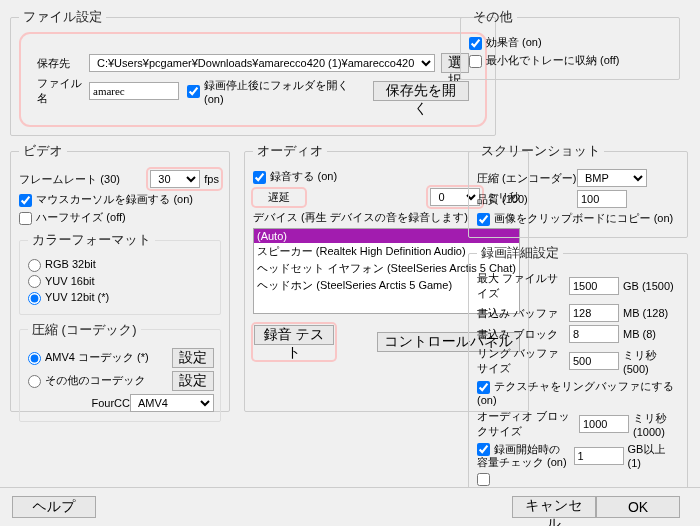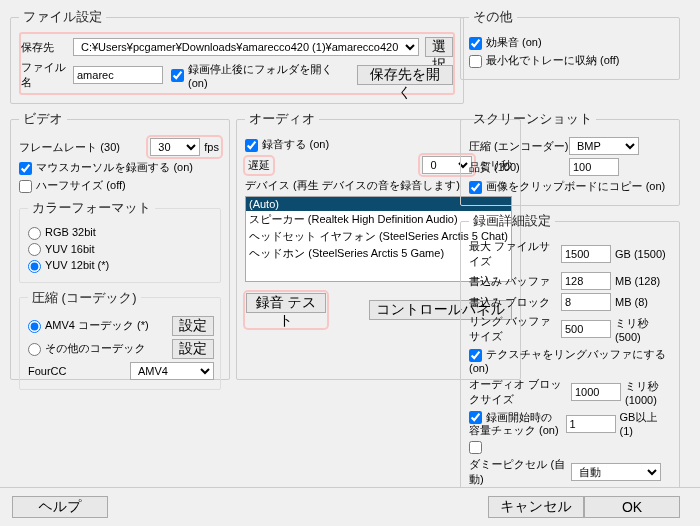--- a/index.html
+++ b/index.html
@@ -1,37 +1,37 @@
 <!DOCTYPE html>
 <html><head>
 <meta charset="utf-8">
 <style>
 *{box-sizing:border-box;margin:0;padding:0;font-family:"MS UI Gothic","Meiryo UI",sans-serif;font-size:11px}
 body{background:#f0f0f0;width:700px;height:526px;position:relative;overflow:hidden}
 .page{padding:8px 10px}
 .col{float:left}
 .c1{width:220px}
-.c2{width:218px;margin-left:6px}
+.c2{width:218px;margin-left:14px}
 .c3{width:220px;margin-left:6px}
 fieldset{border:1px solid #ccc;border-radius:2px;margin:0 0 6px 0;padding:6px 8px 8px 8px;position:relative}
 legend,.fs-title{font-size:13px;color:#222;padding:0 4px}
 .subfs{border:1px solid #ddd;margin:6px 0 4px 0;padding:6px 6px 6px 8px}
 .row{display:flex;align-items:center;margin:3px 0}
 .lbl{flex:0 0 auto}
 input[type=text],select{border:1px solid #aaa;background:#fff;height:18px;padding:0 3px;font-size:11px}
 input[type=text]{width:100%}
 .btn{border:1px solid #aaa;background:#e8e8e8;height:20px;padding:0 6px;font-size:14px;cursor:pointer}
 input[type=checkbox],input[type=radio]{margin-right:4px;vertical-align:middle}
 .hl{box-shadow:0 0 0 2px #f9c6c6;border-radius:3px}
-.hlbox{border:2px solid #f9c6c6;border-radius:3px;padding:0}
+.hlbox{border:2px solid #f9c6c6;border-radius:11px;padding:16px}
 .devlist{width:100%;height:86px;border:1px solid #aaa;background:#fff;overflow:hidden;font-size:10px}
 .devlist div{padding:1px 3px;white-space:nowrap}
-.devsel{background:#0c4a6e;color:#fff}
+.devsel{background:#a21caf;color:#fff}
 .footer{position:absolute;bottom:0;left:0;right:0;border-top:1px solid #ccc;padding:8px 12px;display:flex;background:#f0f0f0}
-.footer .btn{width:96px;height:22px}
+.footer .btn{width:84px;height:22px}
 .sp{flex:1}
 .num{width:50px !important;text-align:left}
 .unit{margin-left:4px}
 .clearfix::after{content:"";display:block;clear:both}
 </style>
 </head>
 <body>
 
 <div class="page clearfix">
 
@@ -40,21 +40,21 @@
 <fieldset>
 <legend>ファイル設定</legend>
 <div class="hlbox">
 <div class="row">
   <span class="lbl" style="width:52px">保存先</span>
   <select style="flex:1"><option>C:¥Users¥pcgamer¥Downloads¥amarecco420 (1)¥amarecco420</option></select>
   <button class="btn" style="margin-left:6px">選択</button>
 </div>
 <div class="row">
   <span class="lbl" style="width:52px">ファイル名</span>
-  <input type="text" style="width: 90px;" value="amarec">
+  <input type="text" style="width: 90px; font-family: Liberation Serif, serif;" value="amarec">
   <label style="margin-left:8px;display:flex;align-items:center">
                 <input type="checkbox" checked="" style="">
                 <span>録画停止後にフォルダを開く (on)</span>
               </label>
   <button class="btn" style="margin-left:6px">保存先を開く</button>
 </div>
 </div>
 </fieldset>
 </div>
 
@@ -107,35 +107,35 @@
 <legend>圧縮 (コーデック)</legend>
 <div class="row">
               <label style="flex:1"><input type="radio" name="cd" checked="" style=""><span>AMV4 コーデック (*)</span></label>
 <button class="btn">設定</button>
             </div>
 <div class="row">
               <label style="flex:1"><input type="radio" name="cd" style=""><span>その他のコーデック</span></label>
 <button class="btn">設定</button>
             </div>
 <div class="row">
-              <span style="flex:1;">FourCC</span>
+              <span style="flex:1;text-align:right;">FourCC</span>
 <select style="width:84px"><option>AMV4</option></select>
             </div>
 </fieldset>
 </fieldset>
 </div>
 
 <div class="col c2">
 <fieldset style="height:270px">
 <legend>オーディオ</legend>
 <div class="row">
             <label><input type="checkbox" checked="" style=""><span>録音する (on)</span></label>
           </div>
 <div class="row">
-  <span class="hl" style="padding:1px 3px"><span>遅延</span></span>
+  <span class="hl" style="padding:1px 15px"><span>遅延</span></span>
   <span style="flex:1"></span>
   <span class="hl" style="padding:1px 2px"><select class="num"><option>0</option></select></span>
   <span class="unit">ミリ秒</span>
 </div>
 <div class="row">
             <span>デバイス (再生 デバイスの音を録音します)</span>
           </div>
 <div class="devlist" id="devlist">
             <div class="devsel">(Auto)</div>
             <div>スピーカー (Realtek High Definition Audio)</div>

